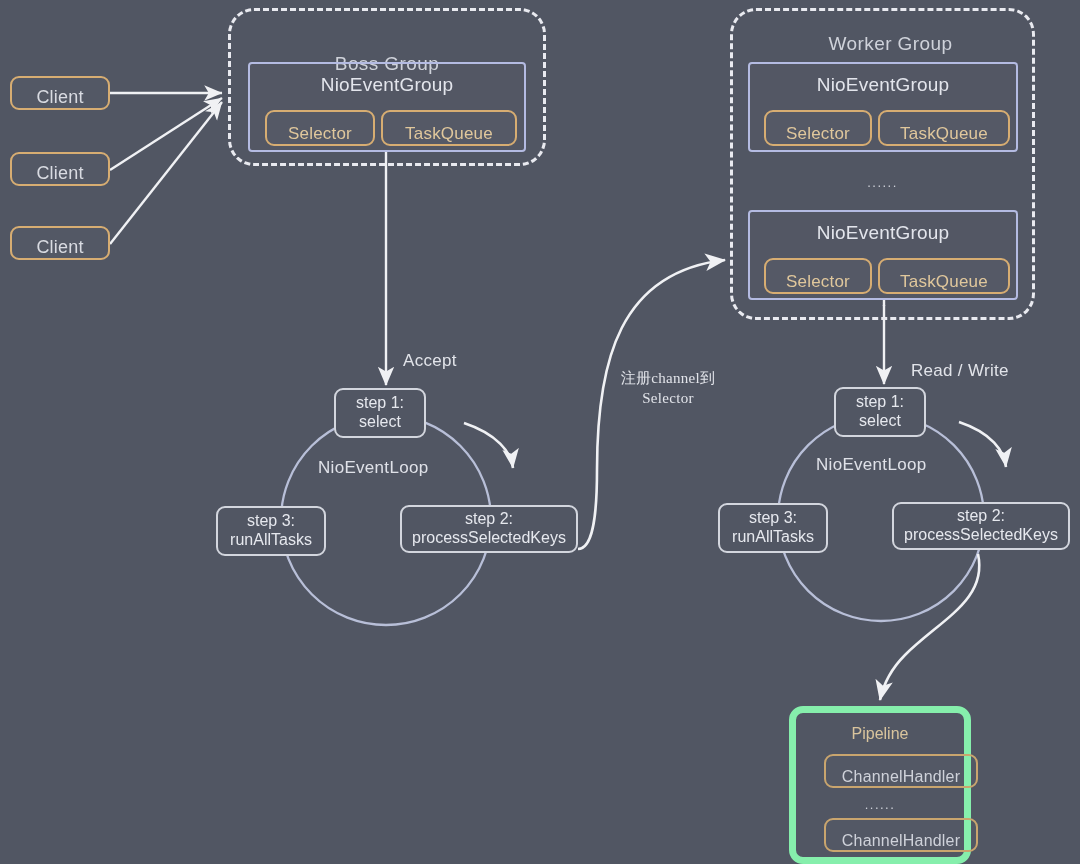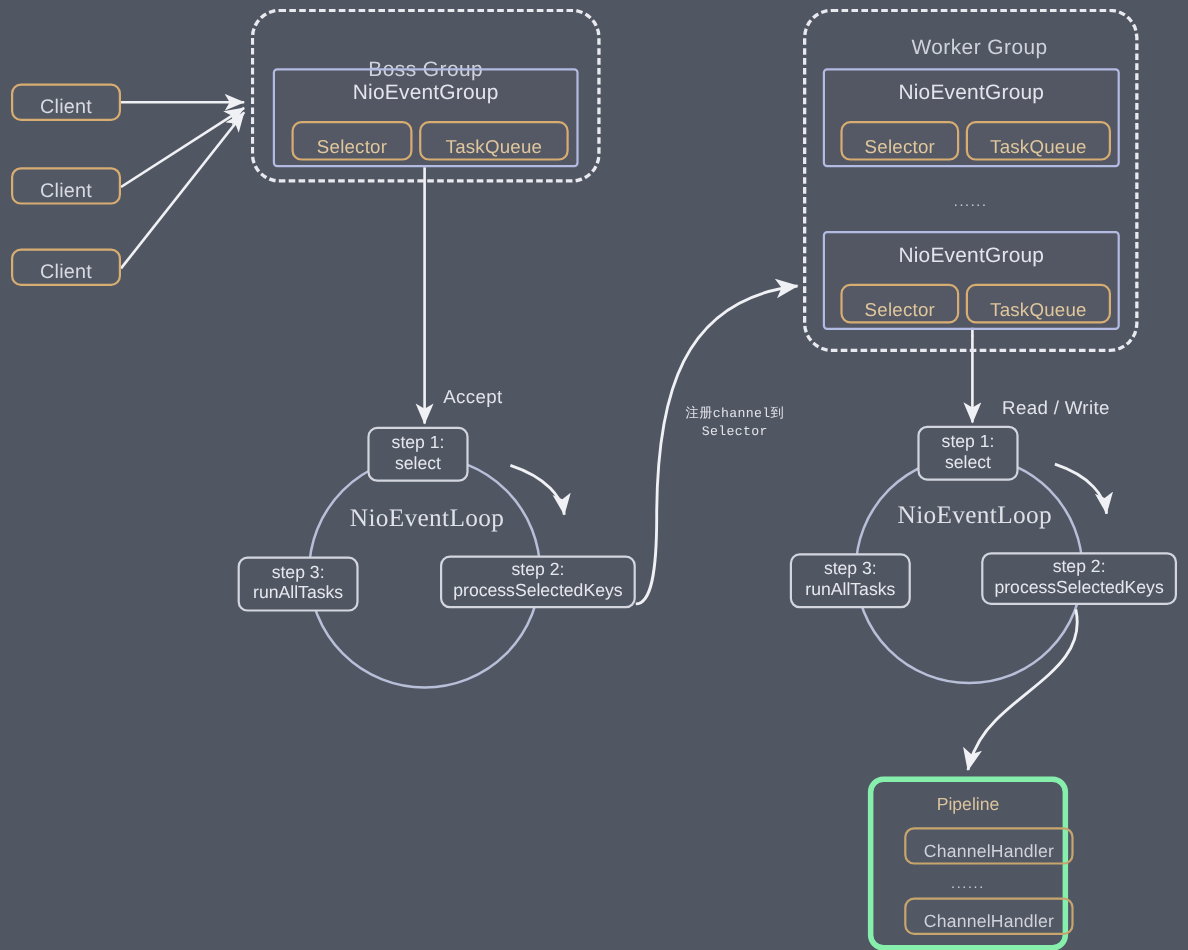--- a/index.html
+++ b/index.html
@@ -61,21 +61,21 @@
     align-items:flex-end;
     justify-content:center;
     letter-spacing:.2px;
     background:rgba(255,255,255,0.015);
   }
   .chip.client{color:#d9dbe2;border-color:#d7ad72;font-size:18px;}
   .chip.handler{color:#cfd2da;border-color:#c9a56e;font-size:16px;margin-left:12px;}
 
   
   .pipeline{
-    border:5px solid #86efac;
+    border:7px solid #86efac;
     border-radius:14px;
   }
   .pipeline-title{
     position:absolute;left:0;right:0;text-align:center;
     color:#d9c49d;font-size:16px;
   }
 
   
   .step{
     border:2px solid #d3d6de;
@@ -94,24 +94,24 @@
   .step .l2{white-space:nowrap;}
 
   
   .label{
     position:absolute;
     color:#e2e4ea;
     font-size:17px;
     white-space:nowrap;
     letter-spacing:.3px;
   }
-  .label.loopname{color:#dfe1e8;font-size:23px;font-family:Liberation Serif, serif;}
+  .label.loopname{color:#dfe1e8;font-size:17px;}
   .label.cjk{
-    font-family:Liberation Mono, monospace;
-    font-size:12px;
+    font-family:Liberation Serif, serif;
+    font-size:15px;
     text-align:center;
     white-space:pre-line;
     line-height:1.35;
   }
 
   
   .dots{
     position:absolute;
     color:#cdd0d8;
     font-size:13px;

